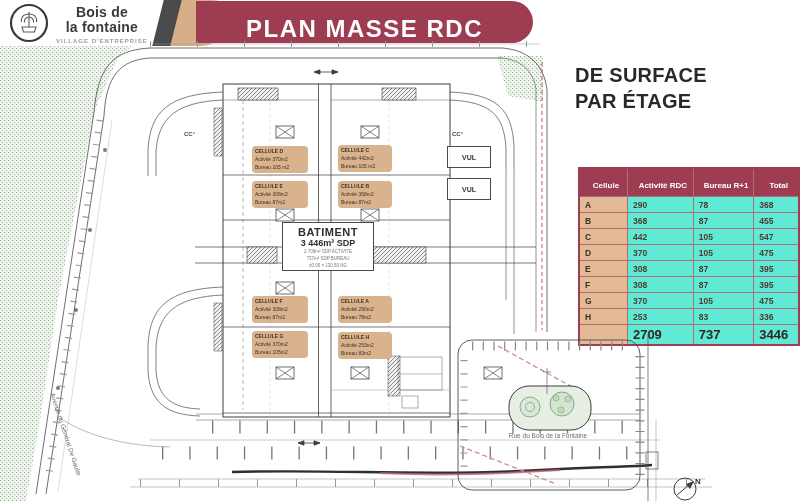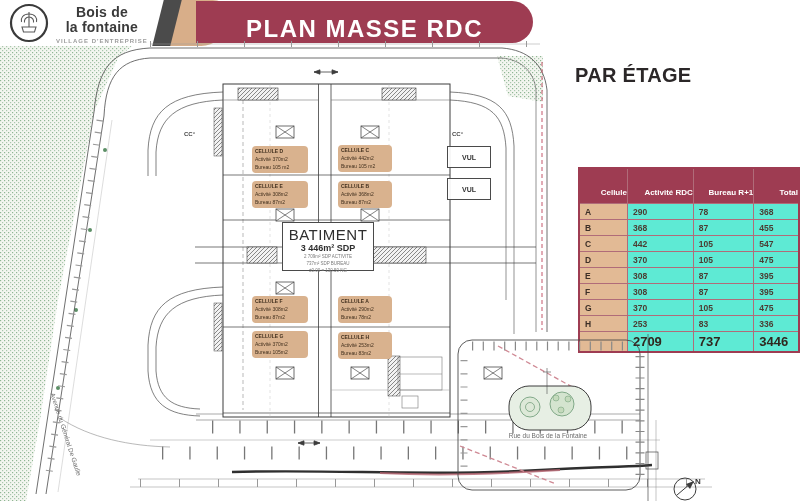--- a/index.html
+++ b/index.html
@@ -19,33 +19,33 @@
   .banner-maroon{left:196px;top:1px;width:337px;height:42px;background:#9e3c52;
       border-radius:0 36px 36px 0;display:flex;align-items:flex-end;justify-content:center;}
   .banner-title{color:#ffffff;font-size:24px;font-weight:800;letter-spacing:1.5px;}
   
   .panel-heading{left:575px;top:62px;font-size:20px;line-height:1.3;font-weight:800;
       color:#2b2728;letter-spacing:.3px;}
   .surface-table{left:578px;top:167px;border-collapse:collapse;table-layout:fixed;}
   .surface-table,.surface-table td,.surface-table th{border:1px solid #b06c79;}
   .surface-table{border:2px solid #9e3c52;}
   .surface-table th{background:#9e3c52;color:#fff;font-size:8px;font-weight:700;
-      text-align:right;padding:13px 0 0 5px;height:21px;margin-left:44px;}
+      text-align:center;padding:6px 0 0 5px;height:21px;margin-left:44px;}
   .surface-table td{font-size:8.5px;font-weight:700;color:#4c3c32;
       text-align:left;padding:0 0 0 5px;height:15px;background:#5eead4;}
   .surface-table td.cellcol{background:#e2ba95;color:#3c2f27;}
   .surface-table tr.total td{height:19px;font-size:13px;color:#30281f;}
   .c0{width:44px}.c1{width:64px}.c2{width:58px}.c3{width:40px}
   
   .pcell{background:#d9b28e;border-radius:4px;padding:2px 3px;color:#42301e;
       font-size:5px;line-height:1.55;z-index:3;}
   .pcell .nm{font-weight:800;}
   .bat-box{left:282px;top:222px;width:92px;height:49px;background:#ffffff;
       border:1px solid #4a4a4a;text-align:center;z-index:3;padding-top:3px;box-sizing:border-box;}
-  .bat-title{font-size:15px;font-weight:400;color:#2f2f2f;letter-spacing:.5px;}
+  .bat-title{font-size:11px;font-weight:700;color:#2f2f2f;letter-spacing:.5px;}
   .bat-sdp{font-size:9px;font-weight:800;color:#2f2f2f;}
   .bat-small{font-size:4.5px;color:#7a7a7a;line-height:1.35;margin-top:1px;}
   .vul-box{width:44px;height:22px;border:1px solid #4a4a4a;background:rgba(255,255,255,.92);
       display:flex;align-items:center;justify-content:center;font-size:7px;font-weight:700;
       color:#333;z-index:3;box-sizing:border-box;}
   .cc-label{font-size:6px;color:#444;font-weight:600;z-index:3;}
   .street{font-size:6.5px;color:#6b6b6b;z-index:3;white-space:nowrap;}
   .avenue{left:56px;top:392px;transform:rotate(72deg);transform-origin:0 0;}
   .rue{left:498px;top:432px;width:100px;text-align:center;}
   .north-n{left:695px;top:477px;font-size:8px;color:#333;font-weight:700;z-index:3;}
@@ -216,20 +216,21 @@
   <div class="logo-sub">VILLAGE D'ENTREPRISE</div>
 </div>
 
 <div class="abs banner-gray"></div>
 <div class="abs banner-tan"></div>
 <div class="abs banner-maroon">
   <span class="banner-title">PLAN MASSE RDC</span>
 </div>
 
 <div class="abs panel-heading">
+  <div>DE SURFACE</div>
   <div>PAR ÉTAGE</div>
 </div>
 
 <table class="abs surface-table">
   <thead>
     <tr>
       <th class="c0">Cellule</th>
       <th class="c1">Activité RDC</th>
       <th class="c2">Bureau R+1</th>
       <th class="c3">Total</th>

